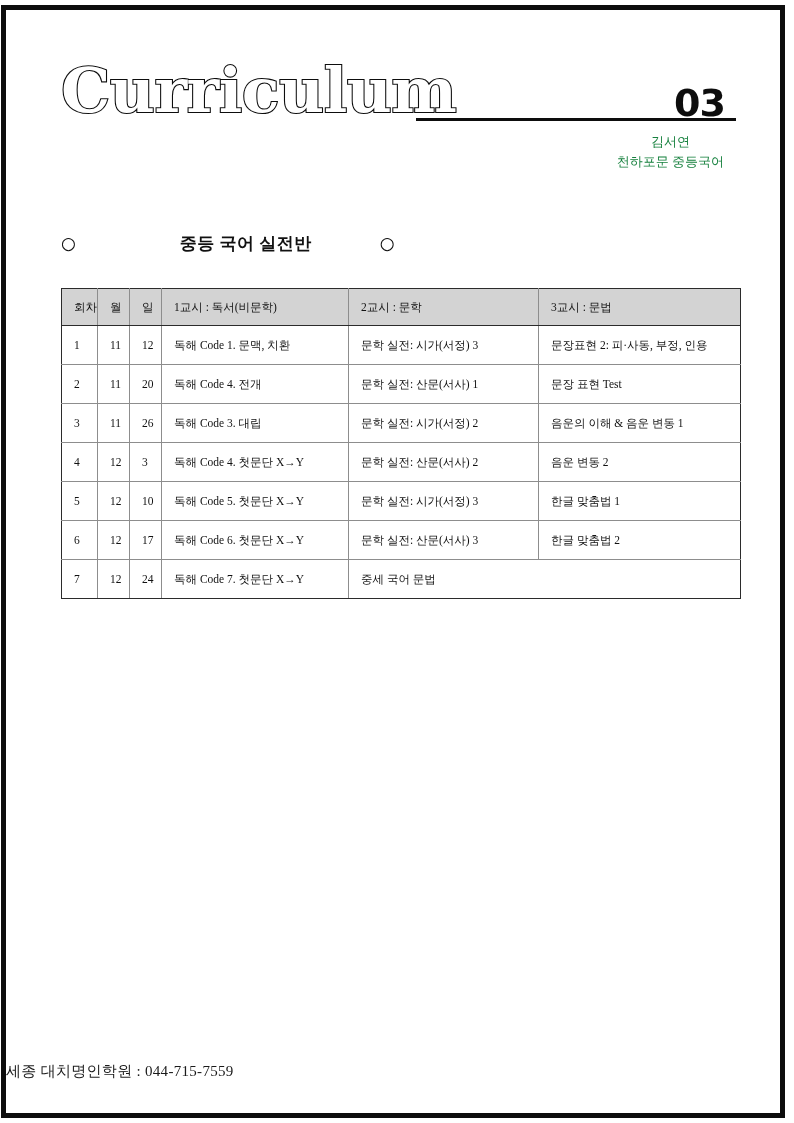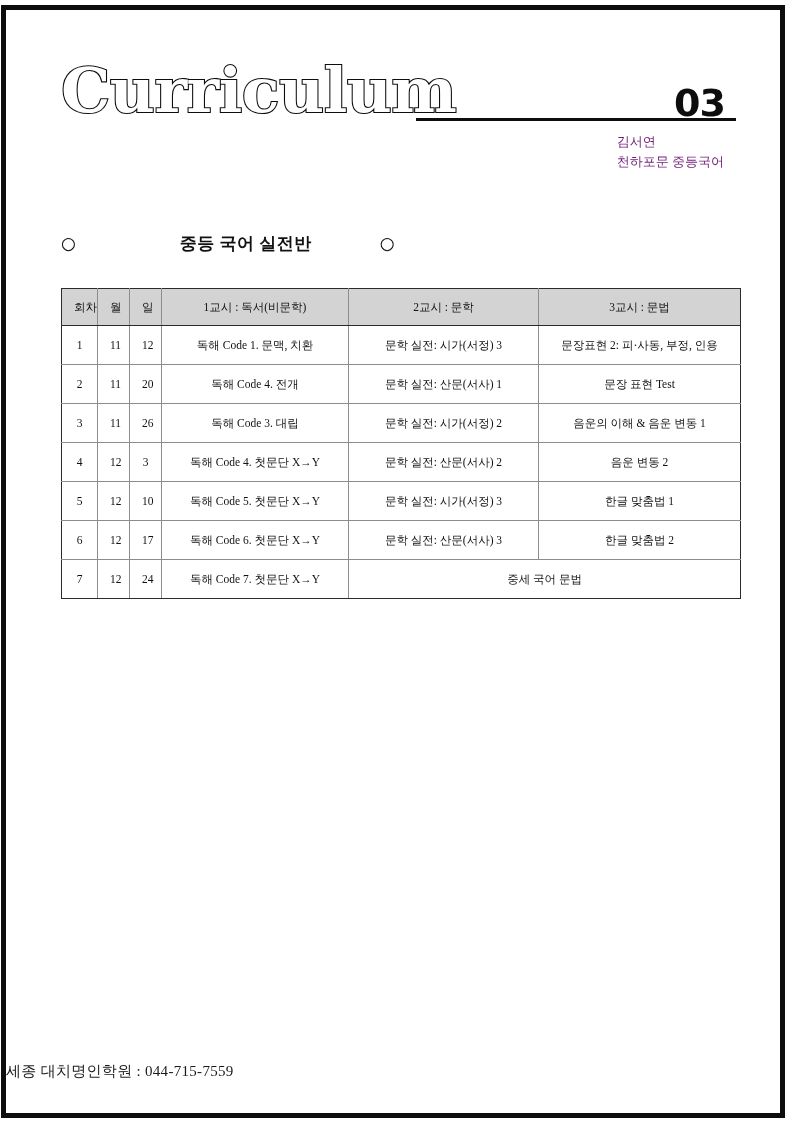--- a/index.html
+++ b/index.html
@@ -85,24 +85,24 @@
     letter-spacing: -1px;
     line-height: 1;
     color: #0d0d0d;
     margin-top: 16px;
   }
 
   .byline {
     position: absolute;
     right: 56px;
     top: 122px;
-    text-align: left;
+    text-align: center;
     font-size: 13px;
     line-height: 1.55;
-    color: #701a75;
+    color: #15803d;
   }
   .byline div { white-space: nowrap; }
 
   
   .section-head {
     position: absolute;
     left: 55px;
     top: 218px;
     width: 340px;
     height: 30px;
@@ -138,21 +138,21 @@
     width: 679px;
     table-layout: fixed;
     font-size: 11.5px;
   }
   table.curriculum th,
   table.curriculum td {
     border-left: 1px solid #8d8d8d;
     border-right: 1px solid #8d8d8d;
     border-top: 1px solid #8d8d8d;
     border-bottom: 1px solid #8d8d8d;
-    text-align: center;
+    text-align: left;
     vertical-align: middle;
     padding: 0 12px;
     white-space: nowrap;
     overflow: hidden;
   }
   table.curriculum thead th {
     background: #d3d3d3;
     font-weight: normal;
     height: 36px;
     border-top: 1.6px solid #2b2b2b;

